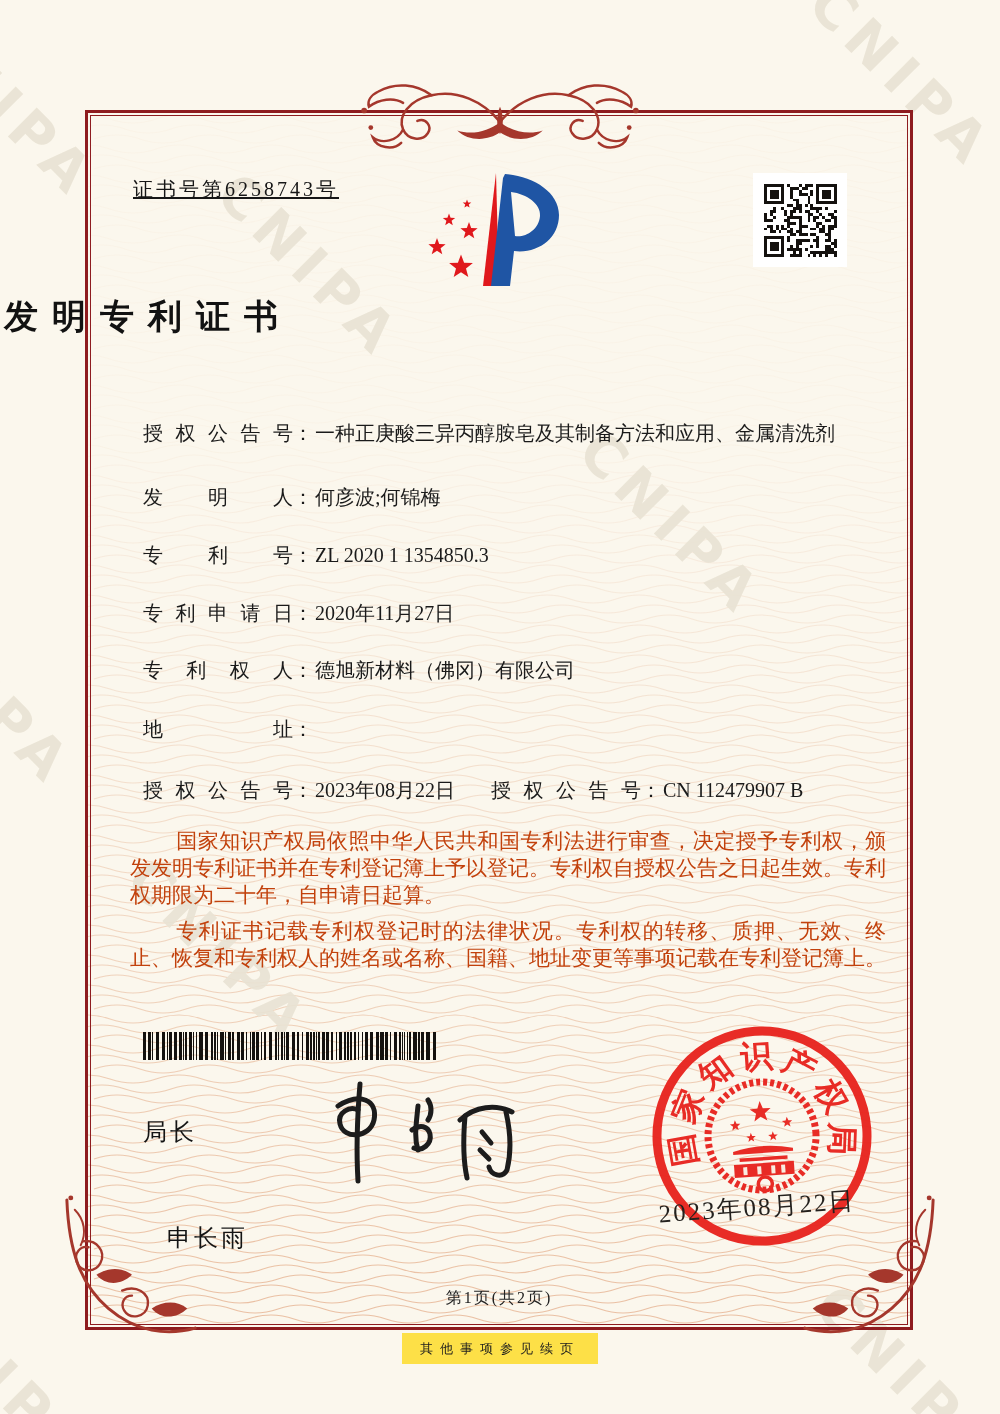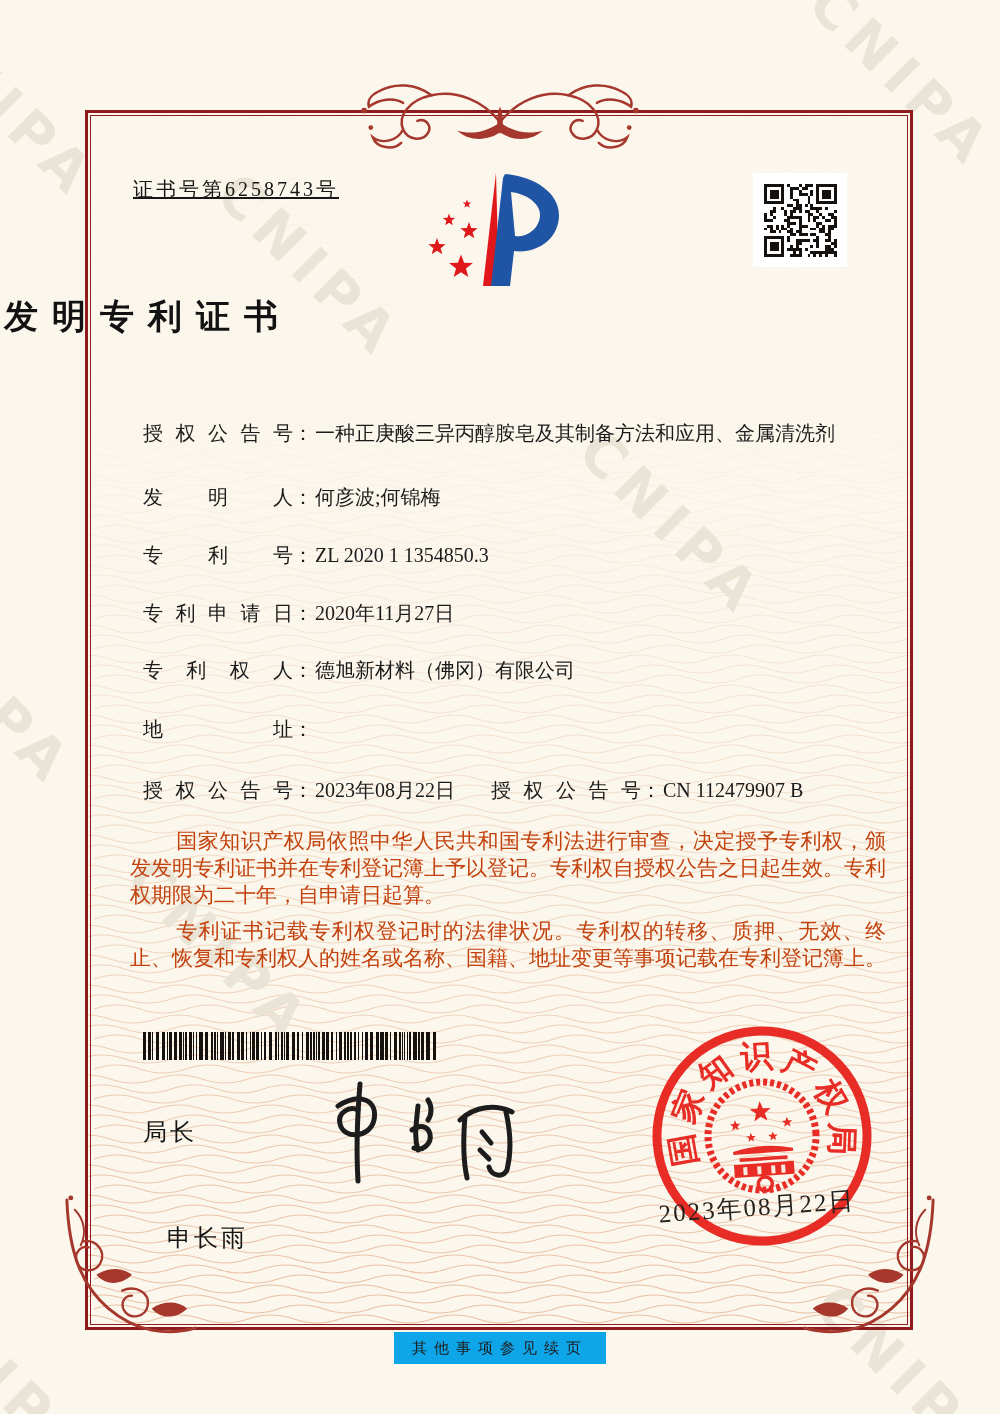--- a/index.html
+++ b/index.html
@@ -32,21 +32,21 @@
   .paras p{margin:0 0 9px 0;text-indent:2.2em;}
   .barcode-svg{position:absolute;left:143px;top:1032px;z-index:2;}
   .sigline{position:absolute;left:143px;z-index:2;font-size:24px;letter-spacing:3px;color:#141414;
            font-family:"Liberation Sans","DejaVu Sans",sans-serif;}
   .sig-title{top:1116px;} .sig-name{top:1222px;margin-left:24px;}
   .signature-svg{position:absolute;left:300px;top:1078px;z-index:2;}
   .seal-svg{position:absolute;left:640px;top:1014px;z-index:2;}
   .page-info{position:absolute;left:85px;width:828px;top:1288px;z-index:2;text-align:center;
              font-size:16px;letter-spacing:2px;color:#222;}
   .cont-note{position:absolute;left:0;right:0;top:1339px;z-index:2;text-align:center;}
-  .cont-note span{background:#0ea5e9;padding:8px 18px;font-size:15px;letter-spacing:7px;color:#1d1d1d;}
+  .cont-note span{background:#fde047;padding:8px 18px;font-size:13px;letter-spacing:7px;color:#1d1d1d;}
 </style>
 </head>
 <body>
 
 <div class="page">
 
   <div class="wm" style="left:-55px;top:0px">CNIPA</div>
   <div class="wm" style="left:842px;top:-30px">CNIPA</div>
   <div class="wm" style="left:250px;top:160px">CNIPA</div>
   <div class="wm" style="left:612px;top:418px">CNIPA</div>
@@ -608,17 +608,18 @@
         <rect x="-21" y="30" width="4" height="8" fill="#f9ece0"></rect>
         <rect x="-7" y="30" width="4" height="8" fill="#f9ece0"></rect>
         <rect x="7" y="30" width="4" height="8" fill="#f9ece0"></rect>
         <rect x="17" y="30" width="4" height="8" fill="#f9ece0"></rect>
         <circle cy="48" r="7" fill="none" stroke="#e8221c" stroke-width="3.5"></circle>
       </g>
       <text x="-10" y="79" text-anchor="middle" font-size="25" letter-spacing="2" fill="#191613" font-family="Liberation Serif, serif">2023年08月22日</text>
     </g>
   </svg>
 
+  <div class="page-info">第1页(共2页)</div>
   <div class="cont-note">
     <span>其他事项参见续页</span>
   </div>
 
 </div>
 
 </body></html>

